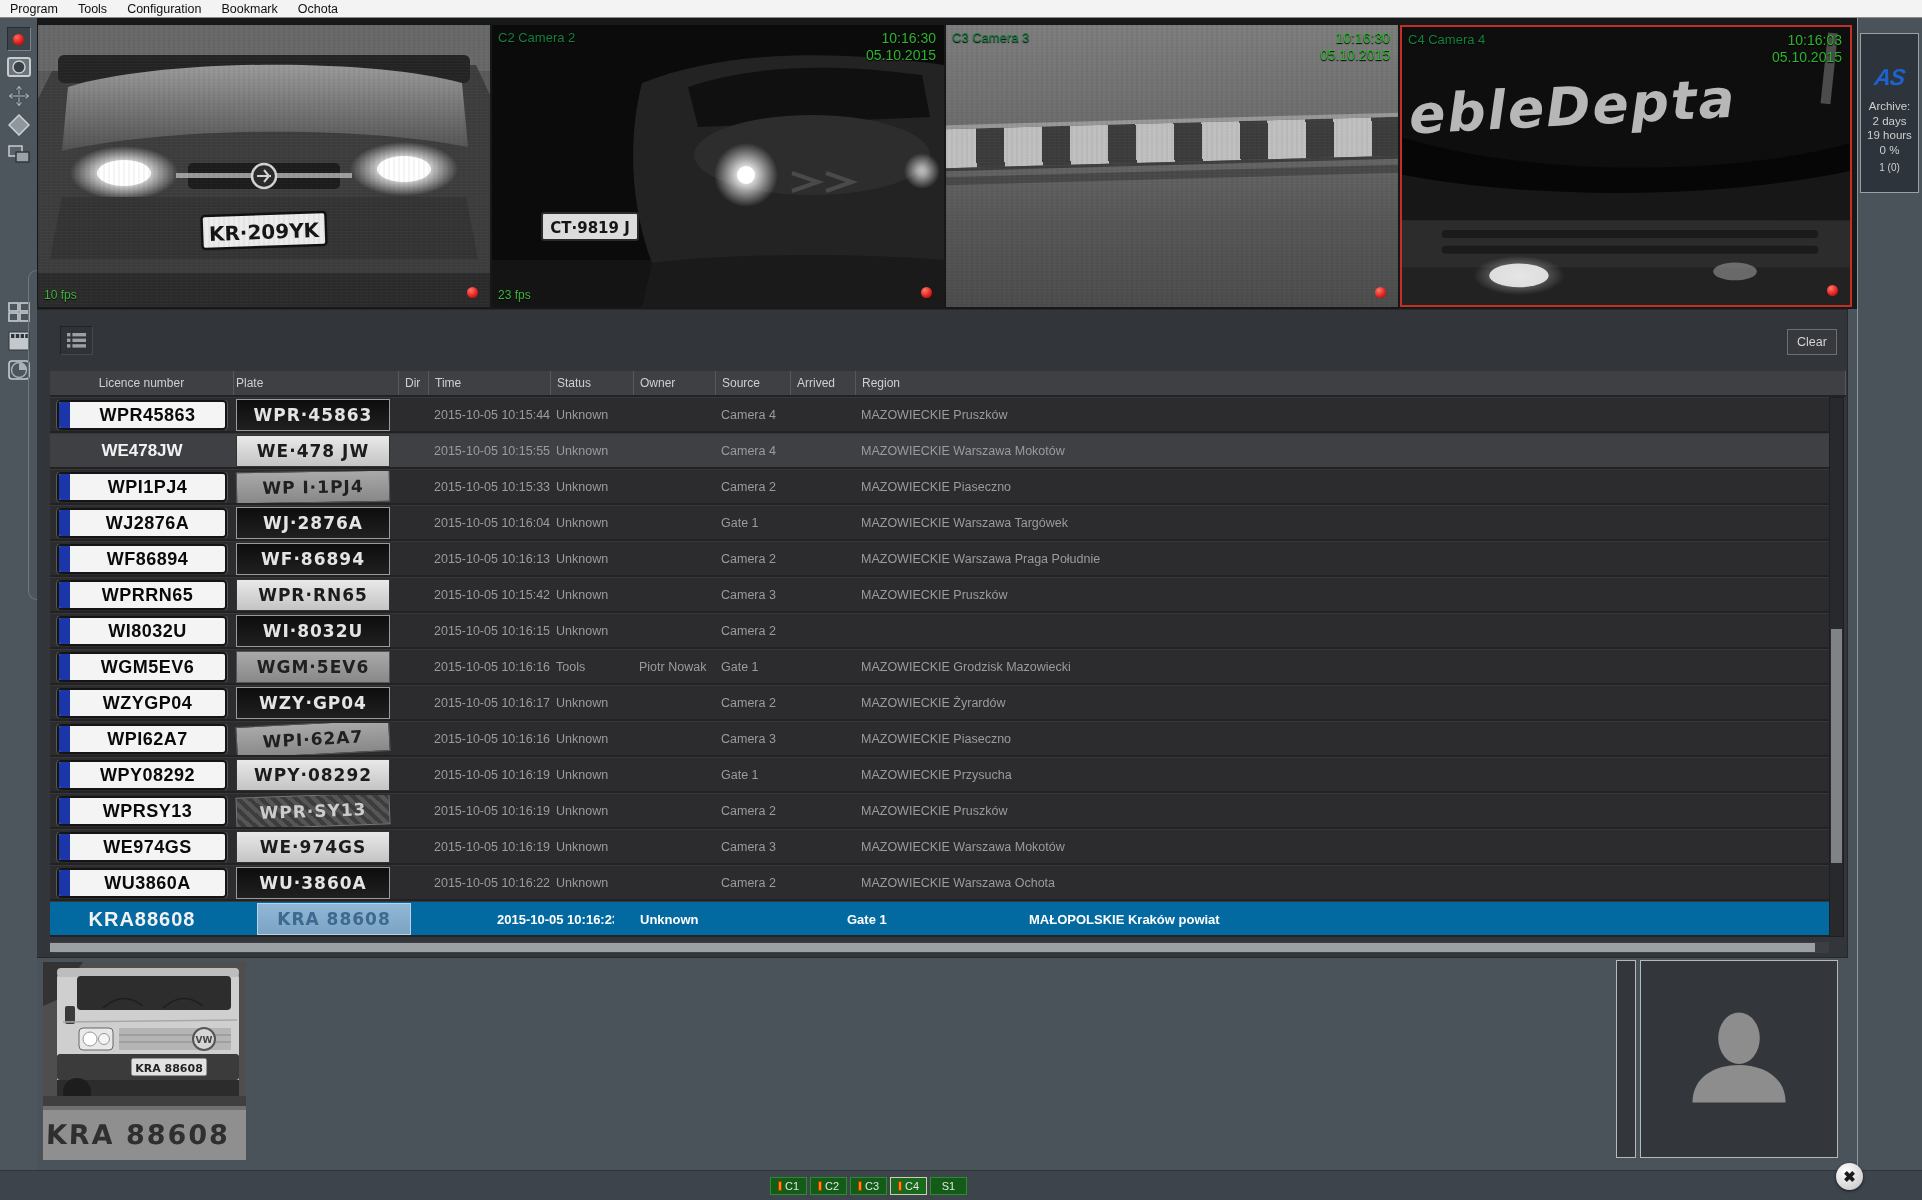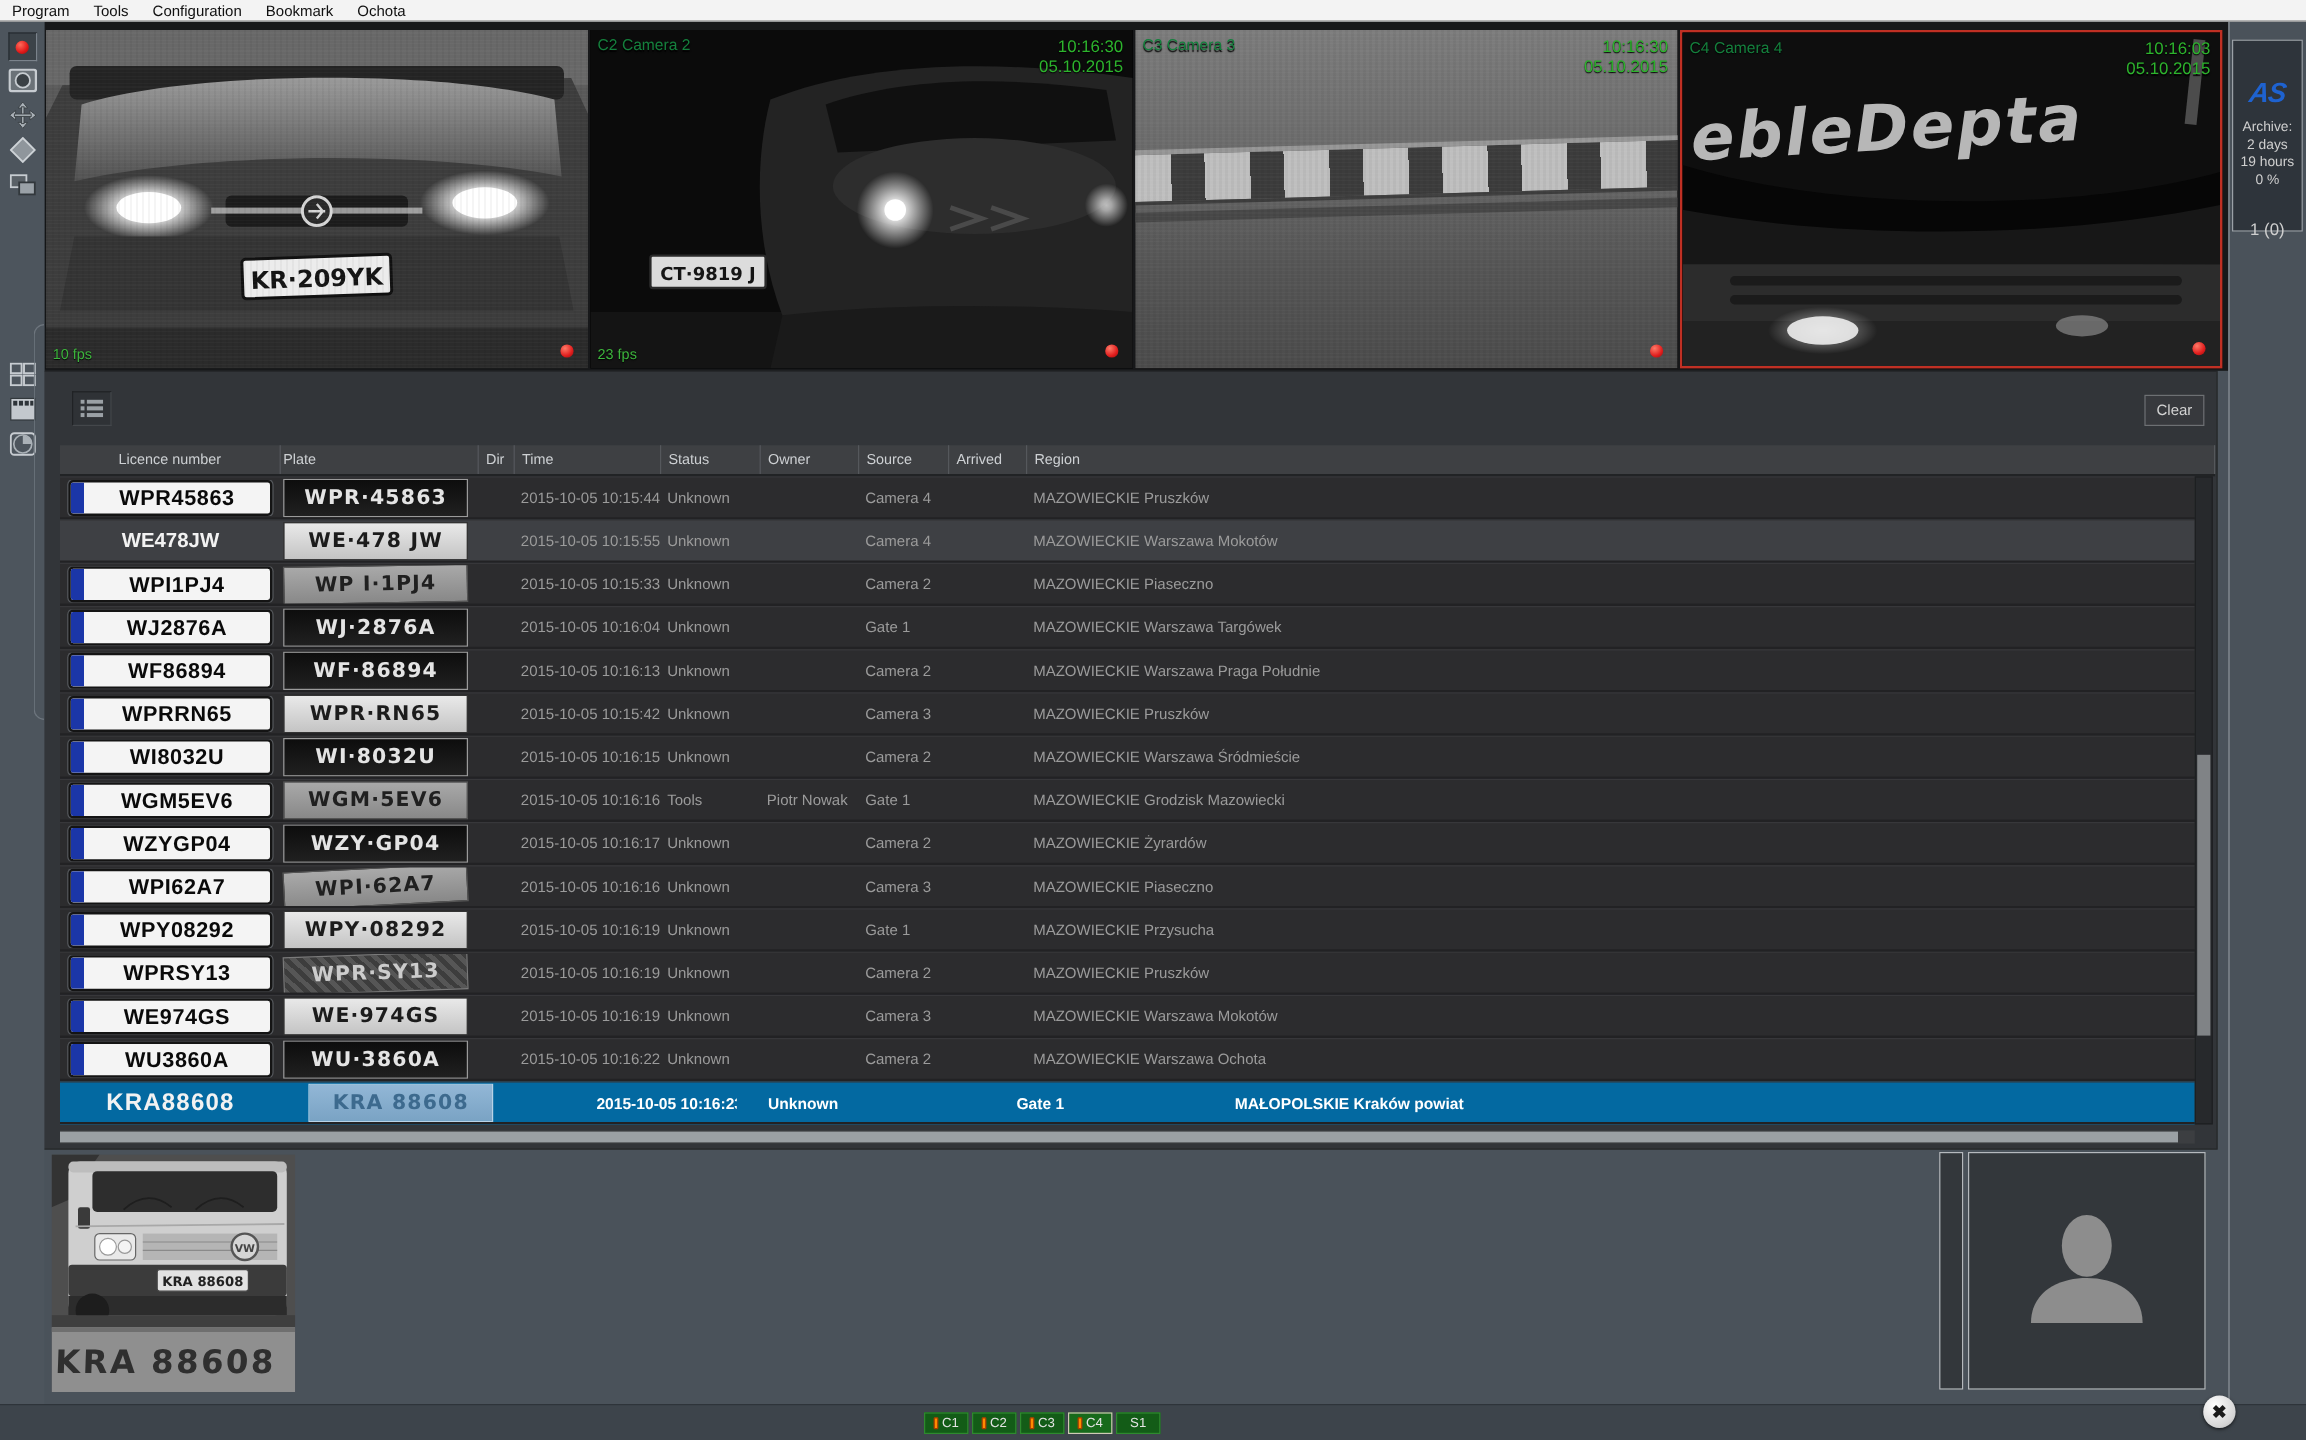--- a/index.html
+++ b/index.html
@@ -32,21 +32,21 @@
   .grain { position:absolute; inset:0; background:repeating-linear-gradient(0deg, rgba(255,255,255,.025) 0 1px, transparent 1px 3px), repeating-linear-gradient(90deg, rgba(0,0,0,.04) 0 2px, transparent 2px 5px); pointer-events:none; z-index:2; }
   .cam3-bg { position:absolute; inset:0; background:linear-gradient(180deg,#7d7d7d 0%,#6c6c6c 35%,#565656 70%,#4c4c4c 100%); }
   .bump { position:absolute; left:-8px; right:-8px; top:94px; height:46px; background:repeating-linear-gradient(90deg,#c9c9c9 0 38px,#383838 38px 66px); transform:rotate(-1.6deg); border-top:4px solid #9d9d9d; border-bottom:3px solid #3a3a3a; opacity:.9; }
   .bump2 { position:absolute; left:-8px; right:-8px; top:146px; height:8px; background:#424242; transform:rotate(-1.6deg); opacity:.8; }
 
   
   .right-col { position:absolute; left:1857px; top:18px; width:65px; height:1182px; background:#4a525a; border-left:1px solid #8f969c; z-index:6; }
   .as-panel { position:absolute; left:2px; top:15px; width:59px; height:160px; background:#2e343b; border:1px solid #9aa0a6; text-align:center; color:#cfcfcf; }
   .as-logo { margin-top:30px; font-size:23px; font-weight:bold; font-style:italic; color:#1e62d0; letter-spacing:-1px; transform:skewX(-8deg); }
   .as-lines { margin-top:8px; font-size:11.5px; line-height:14.5px; }
-  .as-count { margin-top:26px; font-size:14px; }
+  .as-count { margin-top:5px; font-size:10px; }
 
   
   .table-panel { position:absolute; left:31px; top:309px; width:1817px; height:649px; background:#323539; border:1px solid #26282b; z-index:3; }
   .list-btn { position:absolute; left:28px; top:16px; width:33px; height:29px; background:#2f3236; border:1px solid; border-color:#202225 #44474b #44474b #202225; display:flex; align-items:center; justify-content:center; }
   .clear-btn { position:absolute; left:1755px; top:19px; width:50px; height:26px; background:#37393d; border:1px solid #6d7073; color:#d3d3d3; font-size:12.5px; font-family:"Liberation Sans",sans-serif; display:flex; align-items:center; justify-content:center; }
   .thead { position:absolute; left:18px; top:61px; width:1796px; height:26px; background:#3e4043; display:flex; color:#cdd0d3; font-size:12px; border-bottom:2px solid #212325; }
   .hcell { line-height:24px; padding-left:6px; border-right:1px solid #55585c; overflow:hidden; white-space:nowrap; }
   .tbody { position:absolute; left:18px; top:87px; width:1779px; }
   .trow { display:flex; align-items:center; height:36px; background:#2c2c2e; box-shadow:inset 0 1px 0 #37373a, inset 0 -2px 0 #222224; color:#9b9b9b; font-size:12.5px; }
   .trow.hl-light { background:#3e4044; }
@@ -439,21 +439,20 @@
           </div>
     <div class="cell c-plate">
             <span class="plate-img ps-dark">WI·8032U</span>
           </div>
     <div class="cell c-dir"></div>
     <div class="cell c-time">2015-10-05 10:16:15</div>
     <div class="cell c-status">Unknown</div>
     <div class="cell c-owner"></div>
     <div class="cell c-source">Camera 2</div>
     <div class="cell c-arrived"></div>
-    <div class="cell c-region">MAZOWIECKIE Warszawa Śródmieście</div>
   </div>
         <div class="trow">
     <div class="cell c-lic">
             <span class="lic-badge">
               <span class="euro-strip"></span>
               <span class="lic-text">WGM5EV6</span>
             </span>
           </div>
     <div class="cell c-plate">
             <span class="plate-img ps-gray">WGM·5EV6</span>

